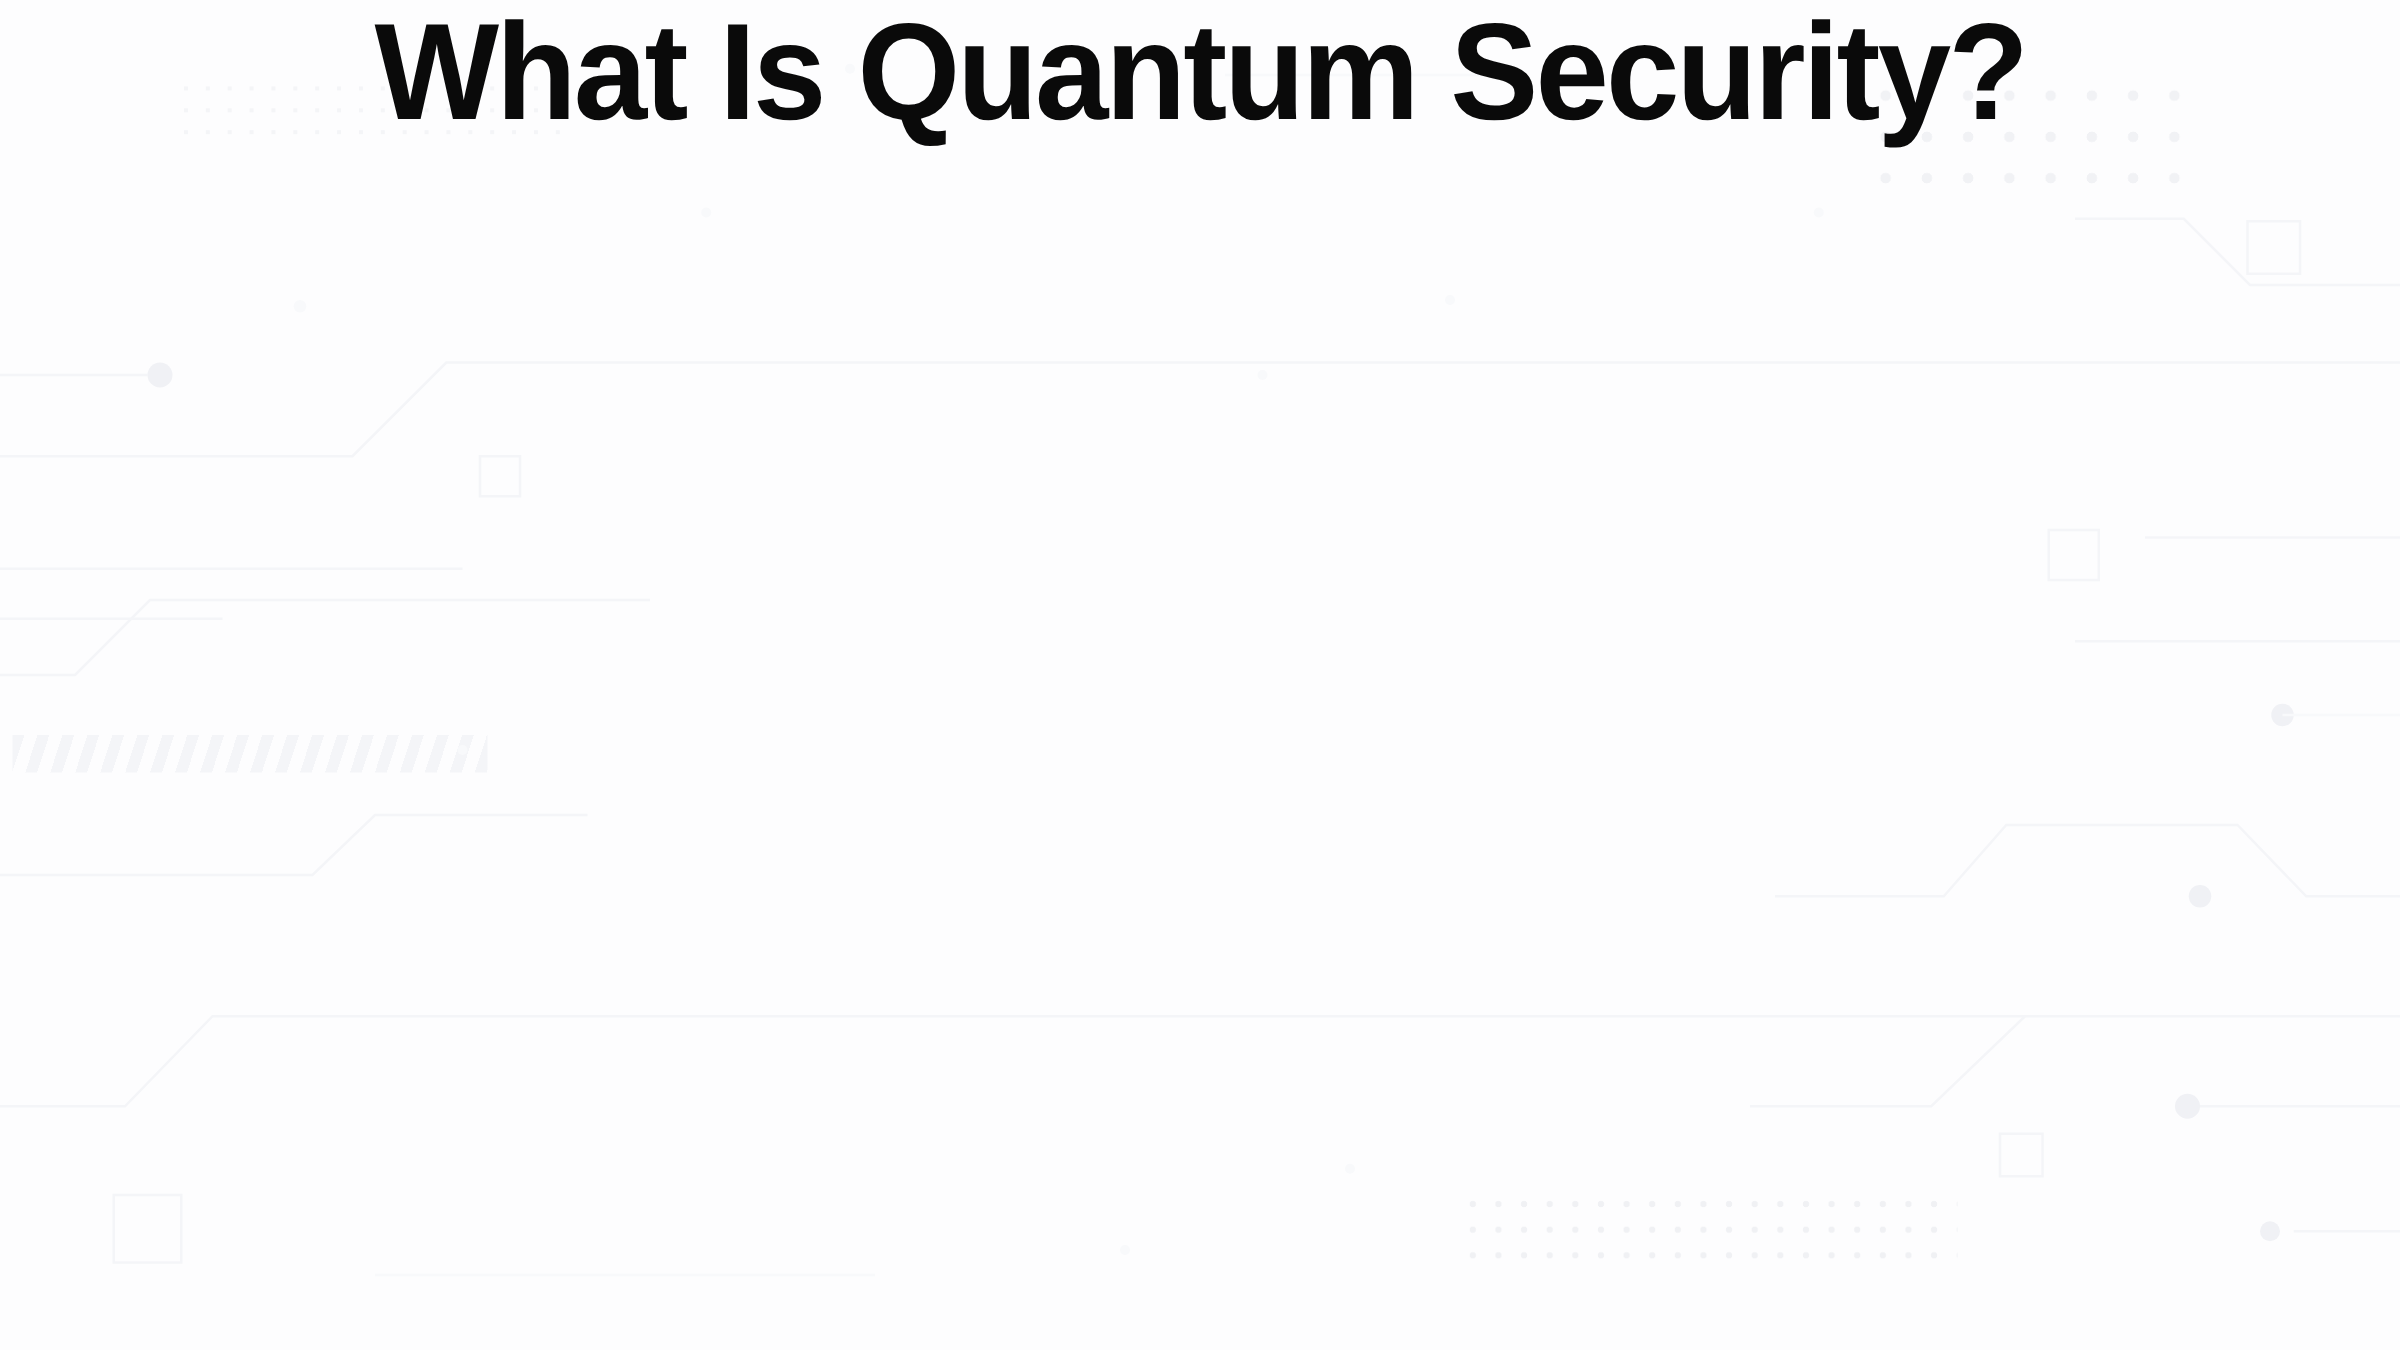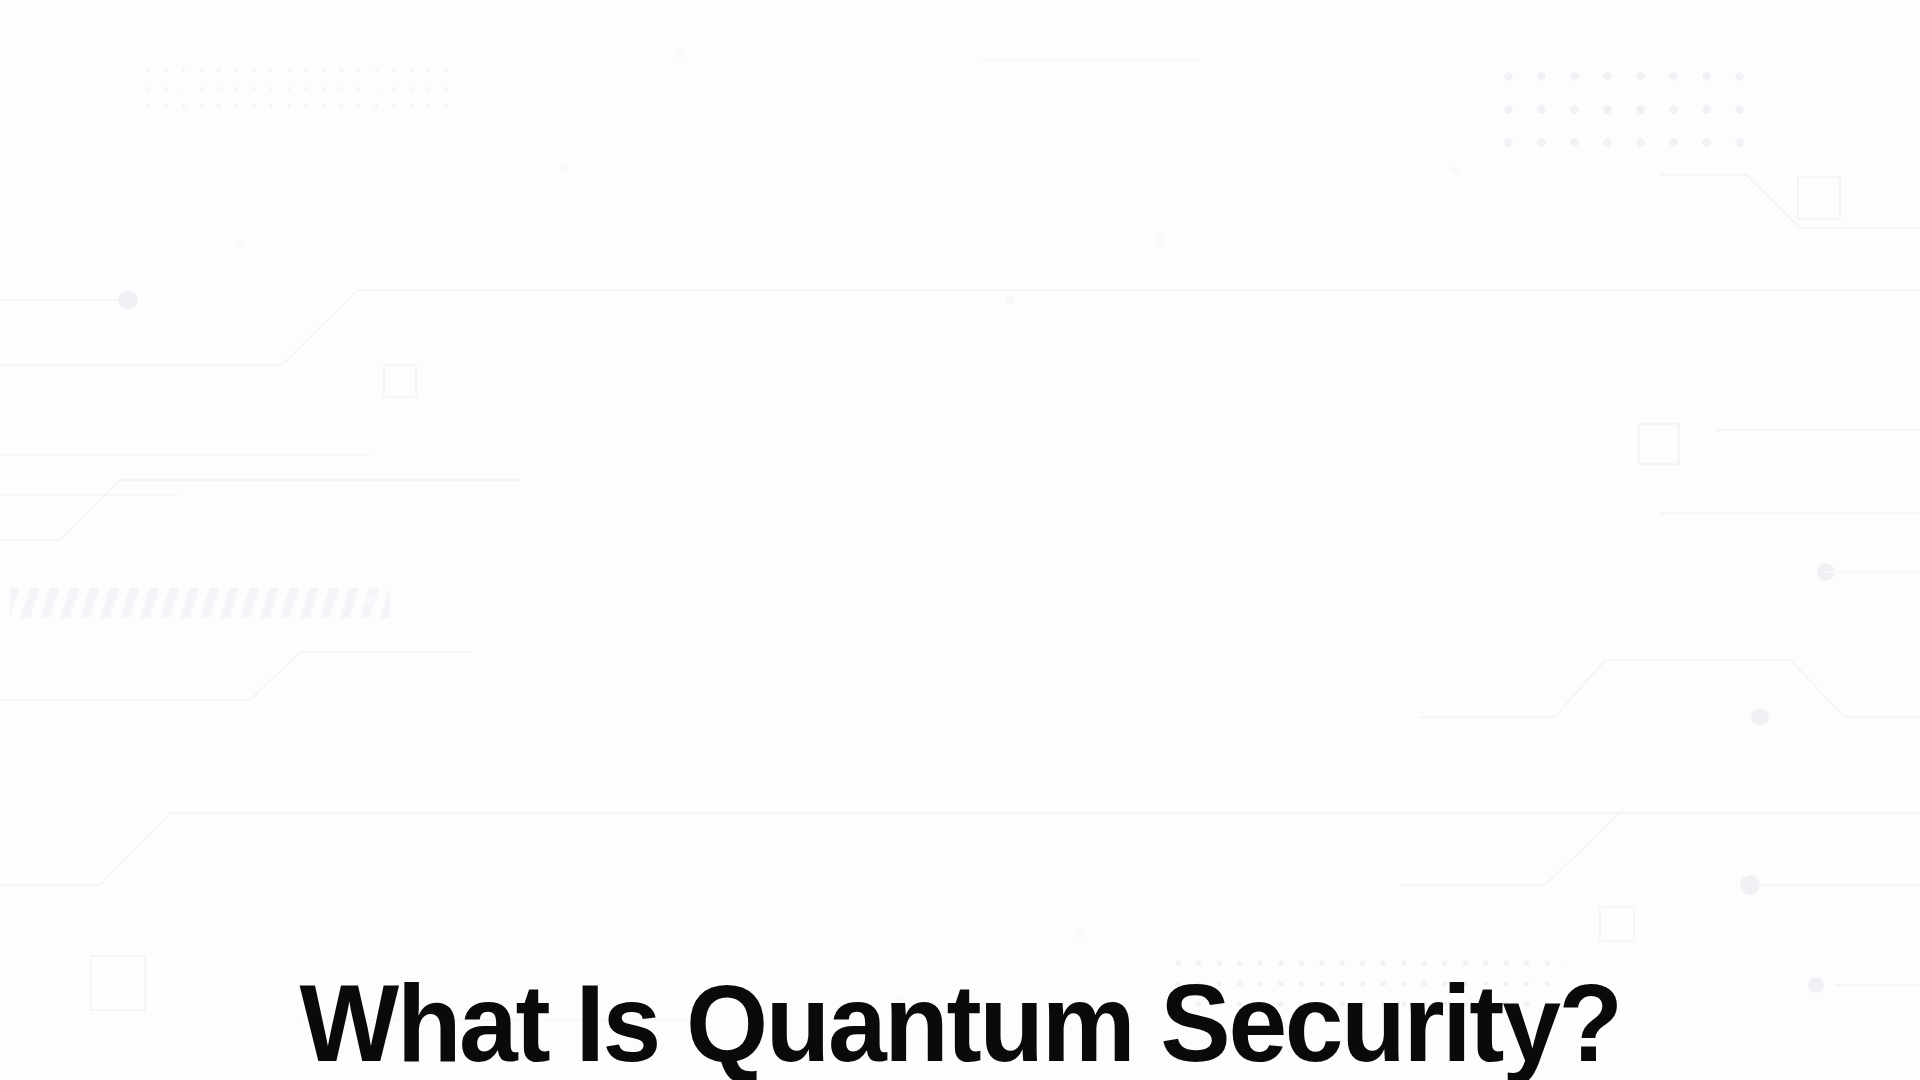--- a/index.html
+++ b/index.html
@@ -87,21 +87,21 @@
   }
 
   
   .title-wrap {
     position: absolute;
     left: 0;
     top: 0;
     width: 1920px;
     height: 1080px;
     display: flex;
-    align-items: flex-end;
+    align-items: flex-start;
     justify-content: center;
   }
   .title {
     font-family: "Liberation Sans", sans-serif;
     font-weight: 700;
     font-size: 110px;
     line-height: 1.05;
     letter-spacing: -2.4px;
     color: #0a0a0a;
     text-align: center;

